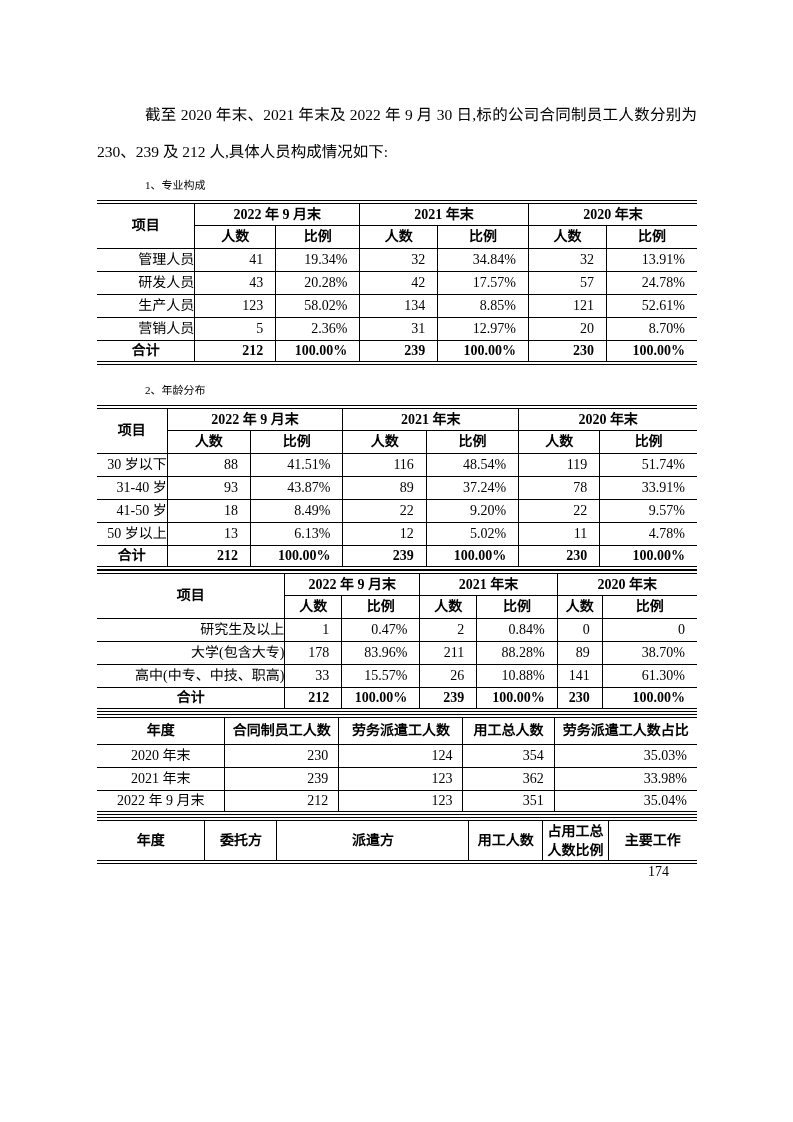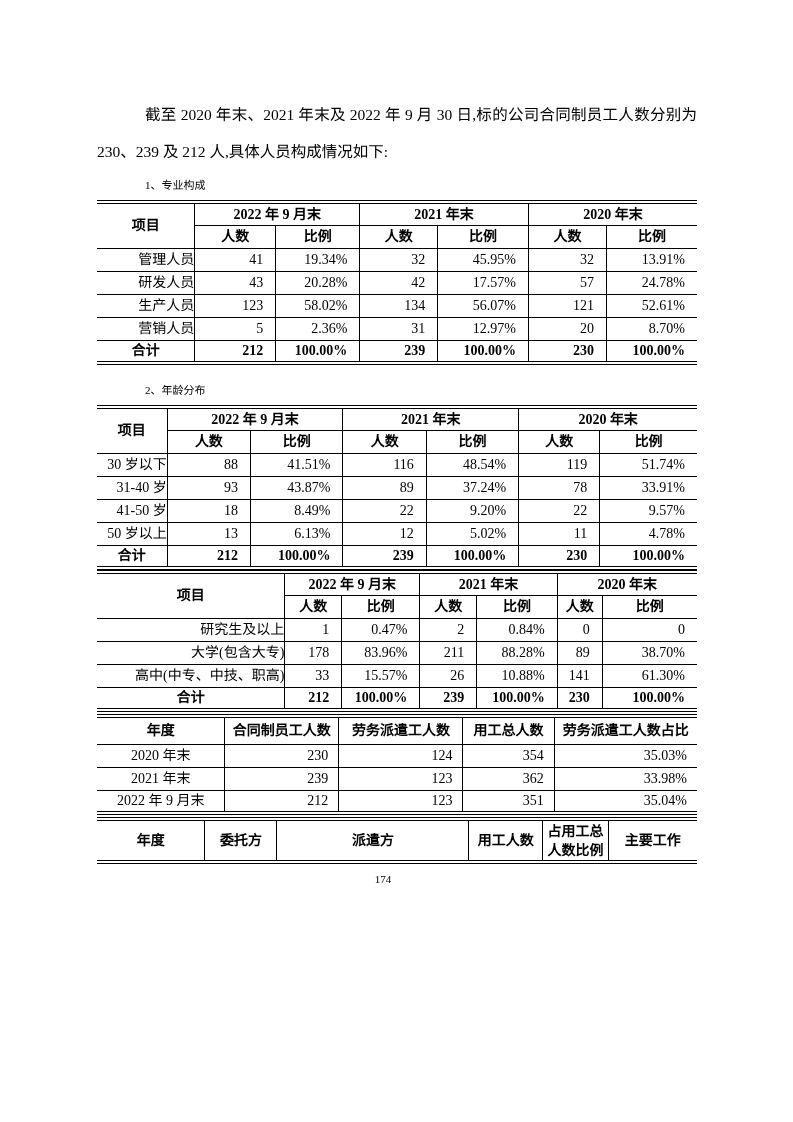--- a/index.html
+++ b/index.html
@@ -37,22 +37,22 @@
   .emp-table tr.total td { font-weight: bold; }
   .emp-table tr.total td.col-0 { text-align: center; padding-left: 0; }
   
   .flat-table th { height: 28px; }
   .flat-table td { text-align: right; padding-right: 10px; }
   .flat-table td.col-0 { text-align: center; padding-right: 0; }
   .puan-table th { height: 43px; line-height: 19px; }
   .mt2 { margin-top: 2px; } .mt4 { margin-top: 4px; }
   .mt10 { margin-top: 10px; } .mt12 { margin-top: 12px; }
   .page-number {
-    width: 600px; margin-top: 9px; text-align: center;
-    padding-right: 28px; font-size: 11px;
+    width: 600px; text-align: right;
+    padding-right: 28px; font-size: 14px;
   }
 </style>
 </head>
 <body>
 
 <div class="page">
 
   <p class="para">截至 2020 年末、2021 年末及 2022 年 9 月 30 日,标的公司合同制员工人数分别为 230、239 及 212 人,具体人员构成情况如下:</p>
 
   <h3 class="section-heading mt2">1、专业构成</h3>
@@ -81,39 +81,39 @@
         <th>人数</th>
         <th class="no-r">比例</th>
       </tr>
     </thead>
     <tbody>
         <tr>
           <td class="col-0 no-l">管理人员</td>
           <td class="col-1">41</td>
           <td class="col-2">19.34%</td>
           <td class="col-3">32</td>
-          <td class="col-4">45.95%</td>
+          <td class="col-4">34.84%</td>
           <td class="col-5">32</td>
           <td class="col-6 no-r">13.91%</td>
         </tr>
         <tr>
           <td class="col-0 no-l">研发人员</td>
           <td class="col-1">43</td>
           <td class="col-2">20.28%</td>
           <td class="col-3">42</td>
           <td class="col-4">17.57%</td>
           <td class="col-5">57</td>
           <td class="col-6 no-r">24.78%</td>
         </tr>
         <tr>
           <td class="col-0 no-l">生产人员</td>
           <td class="col-1">123</td>
           <td class="col-2">58.02%</td>
           <td class="col-3">134</td>
-          <td class="col-4">56.07%</td>
+          <td class="col-4">8.85%</td>
           <td class="col-5">121</td>
           <td class="col-6 no-r">52.61%</td>
         </tr>
         <tr>
           <td class="col-0 no-l">营销人员</td>
           <td class="col-1">5</td>
           <td class="col-2">2.36%</td>
           <td class="col-3">31</td>
           <td class="col-4">12.97%</td>
           <td class="col-5">20</td>

